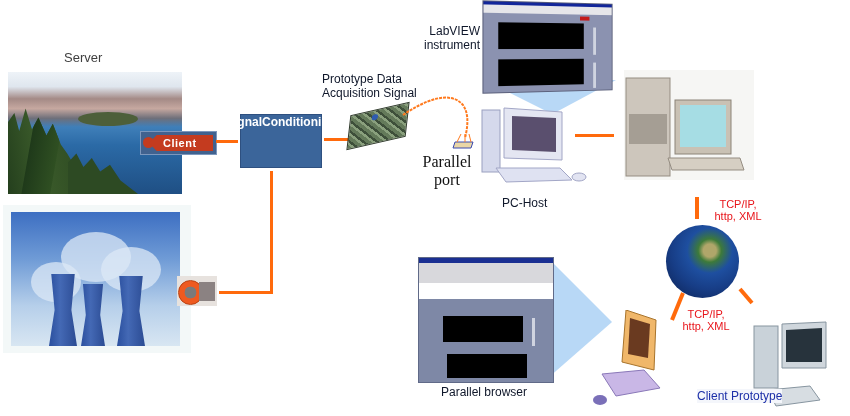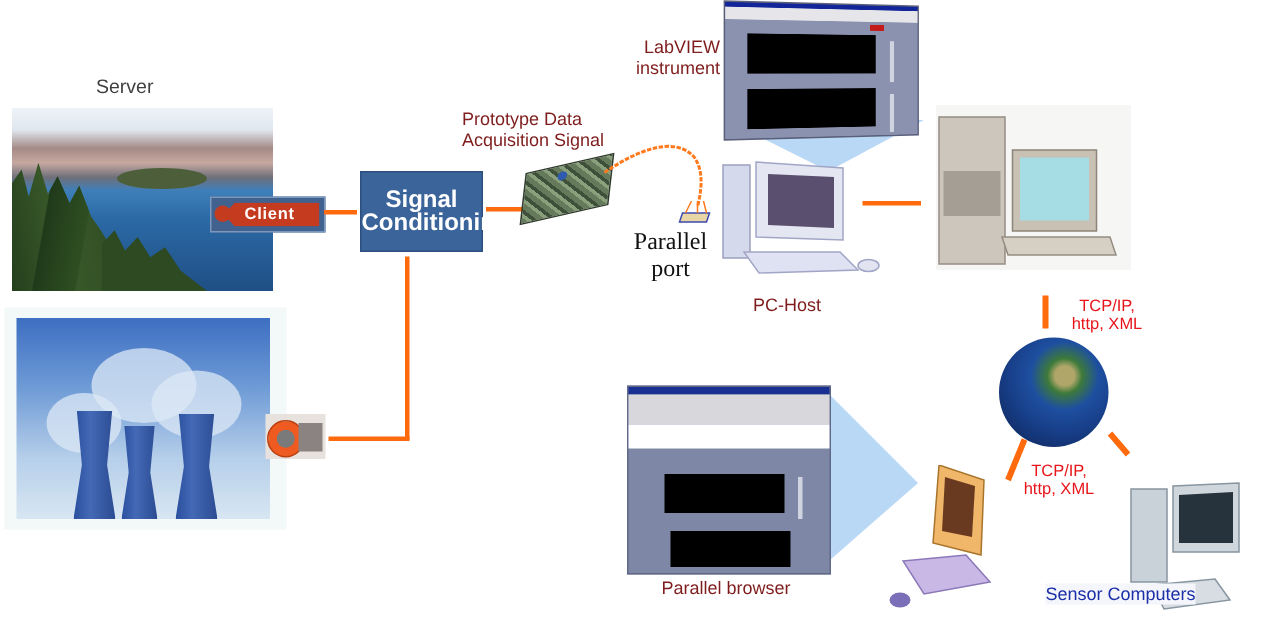--- a/index.html
+++ b/index.html
@@ -1,19 +1,19 @@
 <!DOCTYPE html>
 <html><head>
 <meta charset="utf-8">
 <style>
   html, body { margin:0; padding:0; background:#ffffff; }
   body { width:850px; height:416px; position:relative; overflow:hidden;
          font-family:"Liberation Sans", sans-serif; }
   .abs { position:absolute; }
-  .lbl { font-family:"Liberation Sans", sans-serif; color:#7f1d1d; font-size:12px; line-height:14px; }
+  .lbl { font-family:"Liberation Sans", sans-serif; color:#0f172a; font-size:12px; line-height:14px; }
   .lbl-serif { font-family:"Liberation Serif", serif; font-size:16px; line-height:18px; color:#111; text-align:center; }
   .lbl-red { font-family:"Liberation Sans", sans-serif; font-size:11px; line-height:12px; color:#e8151b; text-align:center; }
   .wire { position:absolute; background:#ff6a0c; }
 
   
   .scene-lake { left:8px; top:72px; width:174px; height:122px; overflow:hidden;
     background:linear-gradient(180deg,#eef3f8 0%,#dfe6ee 12%,#a48a86 22%,#c6a8a0 30%,#6e6f7a 38%,#3f7fb9 45%,#2b6aa6 60%,#1f4f84 100%); }
   .scene-lake .island { position:absolute; left:70px; top:40px; width:60px; height:14px; border-radius:50%;
     background:#4d5f3a; }
   .scene-lake .trees { position:absolute; left:0; bottom:0; width:80px; height:90px;
@@ -27,21 +27,21 @@
 
   
   .sensor-badge { left:140px; top:131px; width:75px; height:22px; background:#41628f; border:1px solid #7c97bd; }
   .sensor-tag { position:absolute; left:8px; top:3px; width:64px; height:16px; background:#c43b1f;
     clip-path: polygon(12% 0, 100% 0, 100% 100%, 12% 100%, 0 50%); }
   .sensor-dot { position:absolute; left:2px; top:5px; width:11px; height:11px; border-radius:50%; background:#c43b1f; }
   .sensor-text { position:absolute; left:22px; top:3px; font-size:11px; font-weight:bold; color:#fff; letter-spacing:0.5px; line-height:16px; }
 
   
   .sigcond { left:240px; top:114px; width:80px; height:52px; background:#3b659a; color:#fff;
-    font-weight:bold; font-size:16px; line-height:15px; text-align:center; display:flex; flex-direction:column;
+    font-weight:bold; font-size:12px; line-height:15px; text-align:center; display:flex; 
     justify-content:center; border:1px solid #2e5080; }
 
   
   .scene-plant-frame { left:3px; top:205px; width:188px; height:148px; background:#f3f8f8; }
   .scene-plant { left:11px; top:212px; width:169px; height:134px; overflow:hidden;
     background:linear-gradient(180deg,#3d6fc2 0%,#6f9bd6 35%,#b6cfea 70%,#d8e6f2 100%); }
   .smoke { position:absolute; border-radius:50%; background:rgba(220,232,245,0.75); }
   .tower { position:absolute; background:linear-gradient(90deg,#2a4f9e,#4469b5 40%,#2b4b93); }
 
   
@@ -115,21 +115,21 @@
   <div class="tower" style="left:38px; top:62px; width:28px; height:72px; clip-path:polygon(8% 0,92% 0,80% 50%,100% 100%,0 100%,20% 50%);"></div>
   <div class="tower" style="left:70px; top:72px; width:24px; height:62px; clip-path:polygon(8% 0,92% 0,80% 50%,100% 100%,0 100%,20% 50%);"></div>
   <div class="tower" style="left:106px; top:64px; width:28px; height:70px; clip-path:polygon(8% 0,92% 0,80% 50%,100% 100%,0 100%,20% 50%);"></div>
 </div>
 
 <div class="abs motor">
   <div class="drum"></div>
   <div class="body"></div>
 </div>
 
-<div class="abs lbl" style="left:308px; top:72px;">
+<div class="abs lbl" style="left:322px; top:72px;">
   <div>Prototype Data</div>
   <div>Acquisition Signal</div>
 </div>
 <div class="abs daq">
   <div class="chip"></div>
 </div>
 
 <svg class="abs" style="left:395px; top:90px;" width="80" height="60">
   <path d="M8 25 C 30 10, 55 0, 68 15 C 75 25, 72 40, 70 48" stroke="#ff7a1e" stroke-width="2" fill="none" stroke-dasharray="3 1"></path>
   <path d="M60 52 L78 52 L76 58 L58 58 Z" fill="#e9d6a6" stroke="#3b4ab0" stroke-width="1"></path>
@@ -215,13 +215,13 @@
   <polygon points="38,8 58,14 56,48 36,44" fill="#6a3a20"></polygon>
   <polygon points="10,64 52,60 68,78 24,86" fill="#c9b7e6" stroke="#8a78b8"></polygon>
   <ellipse cx="8" cy="90" rx="7" ry="5" fill="#7a6fb8"></ellipse>
 </svg>
 <svg class="abs" style="left:750px; top:320px;" width="82" height="90">
   <rect x="4" y="6" width="24" height="62" fill="#c9d2d9" stroke="#8795a0"></rect>
   <polygon points="32,4 76,2 76,48 32,48" fill="#cfd6dc" stroke="#8795a0"></polygon>
   <polygon points="36,10 72,8 72,42 36,42" fill="#27333c"></polygon>
   <polygon points="18,70 60,66 70,80 26,86" fill="#d7dde2" stroke="#8795a0"></polygon>
 </svg>
-<div class="abs lbl" style="left:697px; top:389px; color:#1c2fa8; font-size:12px; background:#f4f6fb;">Sensor Computers</div>
+<div class="abs lbl" style="left:697px; top:389px; color:#1c2fa8; font-size:12px; background:#f4f6fb;">Client Prototype</div>
 
 </body></html>

